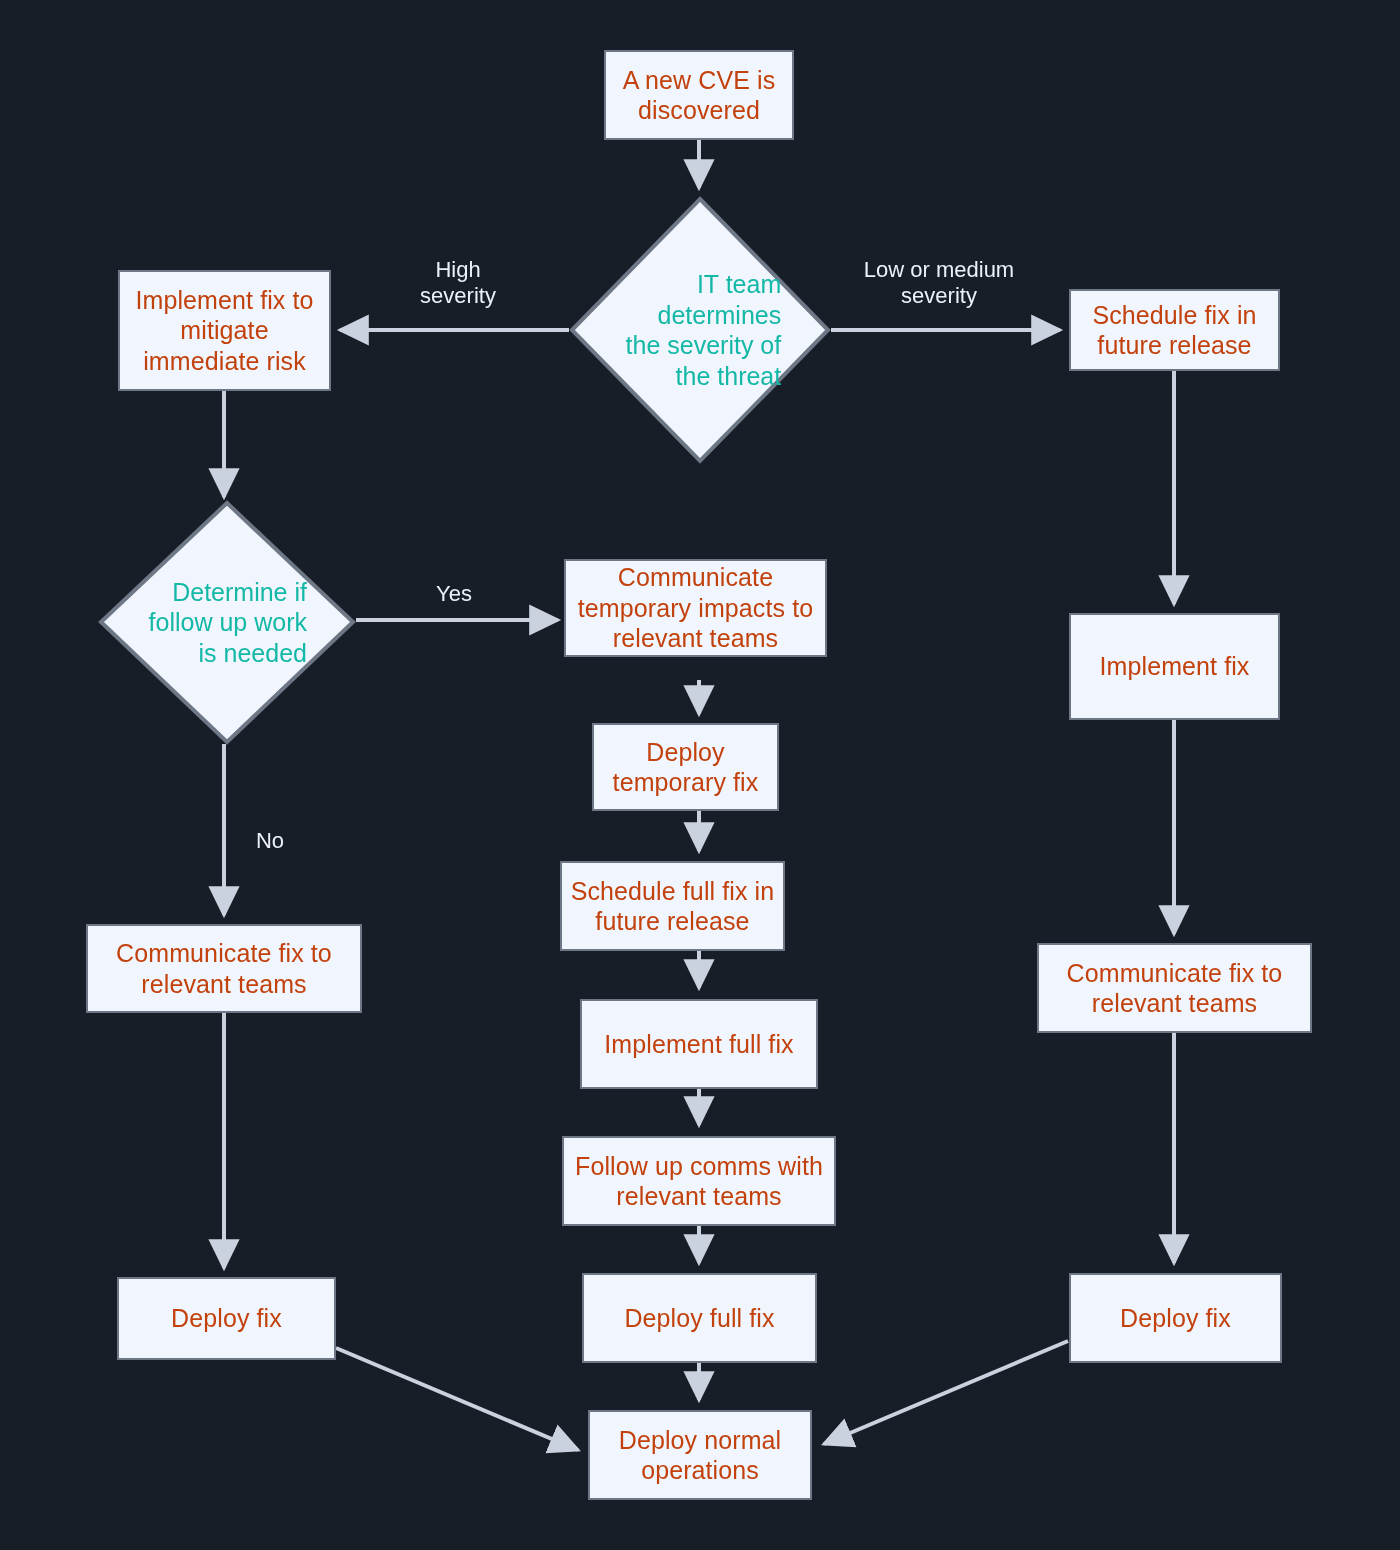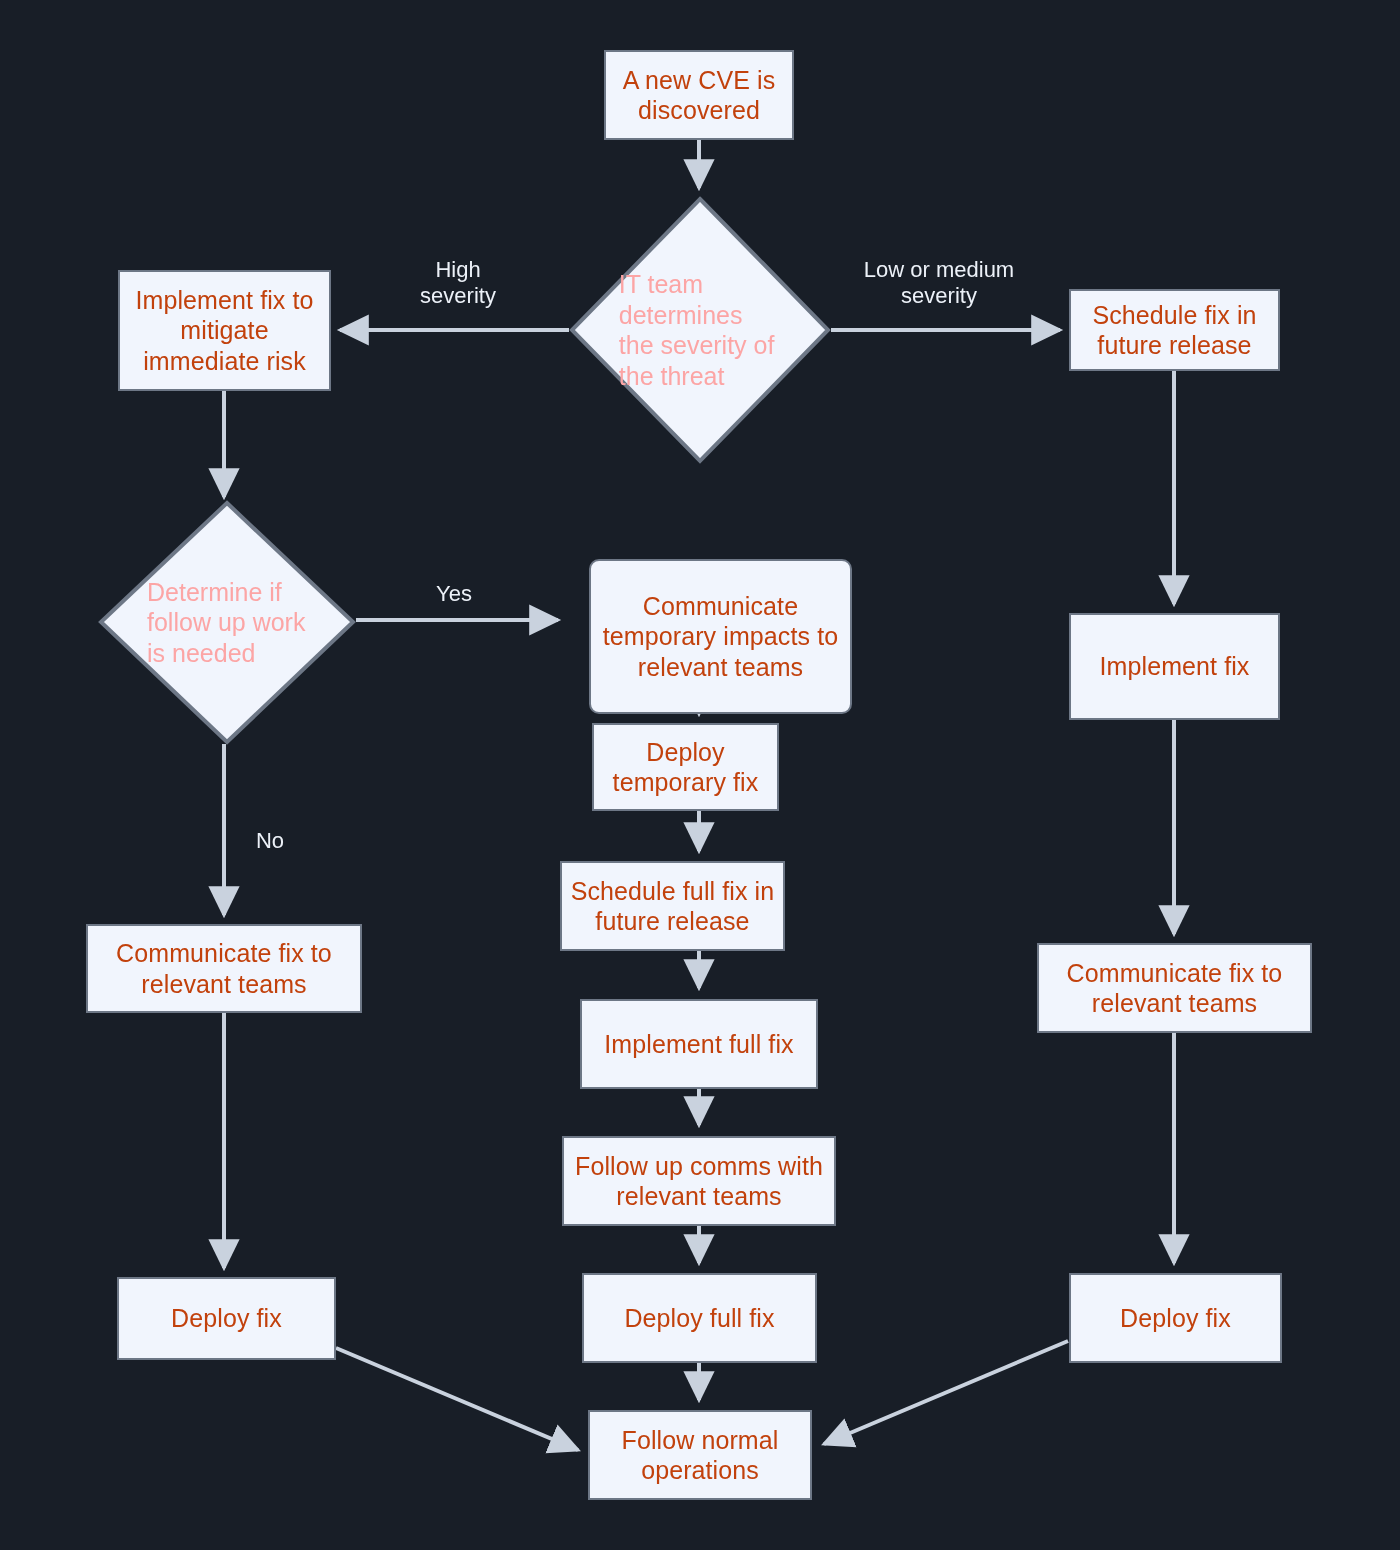--- a/index.html
+++ b/index.html
@@ -36,22 +36,22 @@
     font-size: 25px;
     line-height: 1.22;
     letter-spacing: 0.1px;
   }
   .node .label { display: block; padding: 0 6px; }
   .diamond {
     position: absolute;
     display: flex;
     align-items: center;
     justify-content: center;
-    text-align: left;
-    color: #fca5a5;
+    text-align: right;
+    color: #14b8a6;
     font-size: 25px;
     line-height: 1.22;
     background: transparent;
     border: none;
   }
   .diamond .dshape {
     position: absolute;
     left: 0; top: 0;
     width: 100%;
     height: 100%;
@@ -138,21 +138,21 @@
     <span class="label">Schedule fix in future release</span>
   </div>
 
   <div class="diamond" style="left:98px; top:500px; width:258px; height:245px;">
     <svg class="dshape" viewBox="0 0 258 245" preserveAspectRatio="none">
       <polygon points="129,3 255,122 129,242 3,122" fill="#f1f5fd" stroke="#6d7786" stroke-width="4"></polygon>
     </svg>
     <span class="label">Determine if follow up work is needed</span>
   </div>
 
-  <div class="node" style="left:589px; top:559px; width:263px; height:155px;border-radius:10px;">
+  <div class="node" style="left:564px; top:559px; width:263px; height:98px;">
     <span class="label">Communicate temporary impacts to relevant teams</span>
   </div>
 
   <div class="node" style="left:592px; top:723px; width:187px; height:88px;">
     <span class="label">Deploy temporary fix</span>
   </div>
 
   <div class="node" style="left:560px; top:861px; width:225px; height:90px;">
     <span class="label">Schedule full fix in future release</span>
   </div>
@@ -183,21 +183,21 @@
 
   <div class="node" style="left:1037px; top:943px; width:275px; height:90px;">
     <span class="label">Communicate fix to relevant teams</span>
   </div>
 
   <div class="node" style="left:1069px; top:1273px; width:213px; height:90px;">
     <span class="label">Deploy fix</span>
   </div>
 
   <div class="node" style="left:588px; top:1410px; width:224px; height:90px;">
-    <span class="label">Follow normal operations</span>
+    <span class="label">Deploy normal operations</span>
   </div>
 
   <div class="edge-label" style="left:368px; top:257px; width:180px;">
     <div>High</div>
     <div>severity</div>
   </div>
 
   <div class="edge-label" style="left:838px; top:257px; width:202px;">
     <div>Low or medium</div>
     <div>severity</div>

